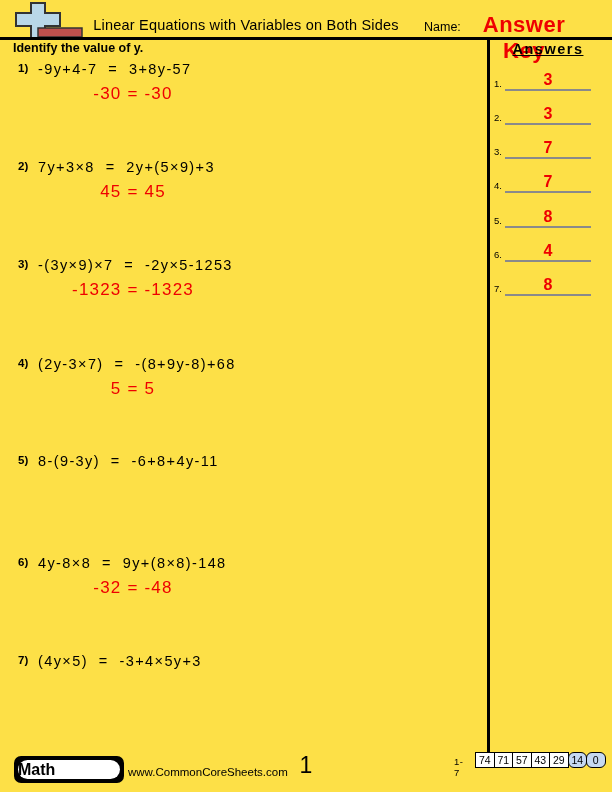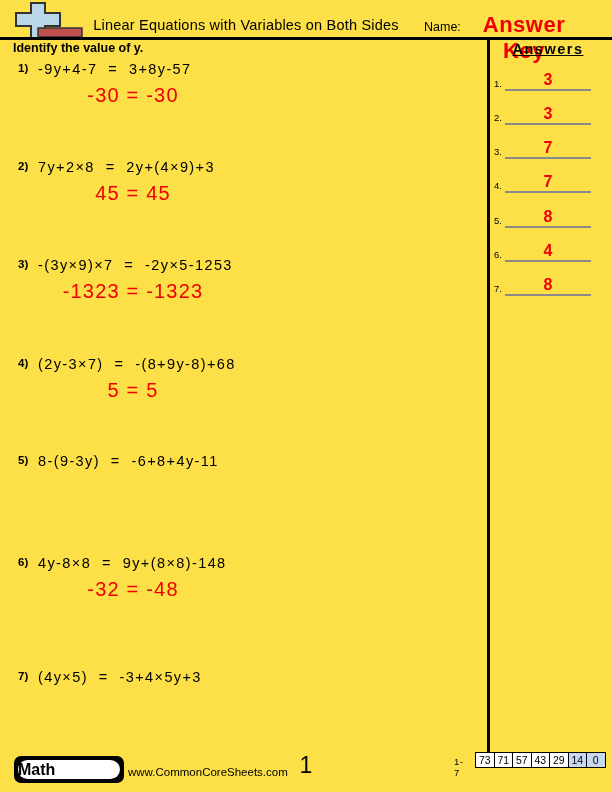--- a/index.html
+++ b/index.html
@@ -40,37 +40,37 @@
   .a-val{position:absolute;left:13px;width:86px;bottom:3px;text-align:center;
     color:var(--accent-red);font-weight:bold;font-size:16px;}
   
   .problem{position:absolute;left:18px;width:450px;}
   .problem:nth-child(1){top:60px;}
   .problem:nth-child(2){top:158px;}
   .problem:nth-child(3){top:256px;}
   .problem:nth-child(4){top:355px;}
   .problem:nth-child(5){top:452px;}
   .problem:nth-child(6){top:554px;}
-  .problem:nth-child(7){top:652px;margin-top:16px;}
+  .problem:nth-child(7){top:652px;}
   .p-num{display:inline-block;width:20px;font-weight:bold;font-size:11.5px;vertical-align:2px;}
   .p-eq{font-size:14.5px;letter-spacing:1.4px;white-space:pre;}
   .p-check{margin-top:6px;width:230px;text-align:center;color:var(--accent-red);
-    font-size:20px;letter-spacing:1.2px;white-space:pre;}
+    font-size:17px;letter-spacing:1.2px;white-space:pre;}
   
   .math-badge{position:absolute;left:14px;top:756px;width:110px;height:27px;background:#000;border-radius:7px;}
   .math-inner{position:absolute;left:4px;top:4px;right:4px;bottom:4px;background:#fff;border-radius:12px;
     font-weight:bold;font-size:16px;line-height:19px;}
   .website{position:absolute;left:128px;top:766px;font-size:11.5px;}
   .page-num{position:absolute;left:286px;top:752px;width:40px;text-align:center;font-size:23px;}
   .score-area{position:absolute;left:450px;top:752px;}
   .score-label{position:absolute;left:4px;top:4px;font-size:9.5px;letter-spacing:.5px;}
   .score-cells{position:absolute;left:26px;top:0;display:flex;}
   .score-cell{width:17.5px;height:14px;border:1px solid #000;margin-left:-1px;
     font-size:10.5px;line-height:14px;text-align:center;background:#fff;}
-  .score-cell.hl{background:var(--score-highlight);}
+  .score-cell.hl{background:var(--score-highlight);border-radius:6px;}
 </style>
 </head>
 <body>
 
 <div class="page">
 
   <svg class="logo" viewBox="0 0 75 37" aria-hidden="true">
     <polygon points="20,1 34,1 34,11 49,11 49,24 34,24 34,36 20,36 20,24 5,24 5,11 20,11" fill="var(--logo-blue)" stroke="#333" stroke-width="2"></polygon>
     <rect x="27" y="26" width="44" height="9" fill="var(--logo-red)" stroke="#333" stroke-width="1.5"></rect>
   </svg>
@@ -115,37 +115,37 @@
       </div>
       <div class="answer-row">
         <span class="a-num">7.</span>
         <span class="a-val">8</span>
         <span class="a-line"></span>
       </div>
     </div>
 
   <div id="problems">
       <div class="problem"><span class="p-num">1)</span><span class="p-eq">-9y+4-7  =  3+8y-57</span><div class="p-check">-30 = -30</div></div>
-      <div class="problem"><span class="p-num">2)</span><span class="p-eq">7y+2×8  =  2y+(4×9)+3</span><div class="p-check">45 = 45</div></div>
+      <div class="problem"><span class="p-num">2)</span><span class="p-eq">7y+3×8  =  2y+(5×9)+3</span><div class="p-check">45 = 45</div></div>
       <div class="problem"><span class="p-num">3)</span><span class="p-eq">-(3y×9)×7  =  -2y×5-1253</span><div class="p-check">-1323 = -1323</div></div>
       <div class="problem"><span class="p-num">4)</span><span class="p-eq">(2y-3×7)  =  -(8+9y-8)+68</span><div class="p-check">5 = 5</div></div>
       <div class="problem"><span class="p-num">5)</span><span class="p-eq">8-(9-3y)  =  -6+8+4y-11</span></div>
       <div class="problem"><span class="p-num">6)</span><span class="p-eq">4y-8×8  =  9y+(8×8)-148</span><div class="p-check">-32 = -48</div></div>
       <div class="problem"><span class="p-num">7)</span><span class="p-eq">(4y×5)  =  -3+4×5y+3</span></div>
     </div>
 
   <div class="math-badge">
     <div class="math-inner">Math</div>
   </div>
   <div class="website">www.CommonCoreSheets.com</div>
   <div class="page-num">1</div>
   <div class="score-area">
     <span class="score-label">1-7</span>
     <div class="score-cells" id="score-cells">
-        <div class="score-cell">73</div>
+        <div class="score-cell">74</div>
         <div class="score-cell">71</div>
         <div class="score-cell">57</div>
         <div class="score-cell">43</div>
         <div class="score-cell">29</div>
         <div class="score-cell hl">14</div>
         <div class="score-cell hl">0</div>
       </div>
   </div>
 
 </div>

